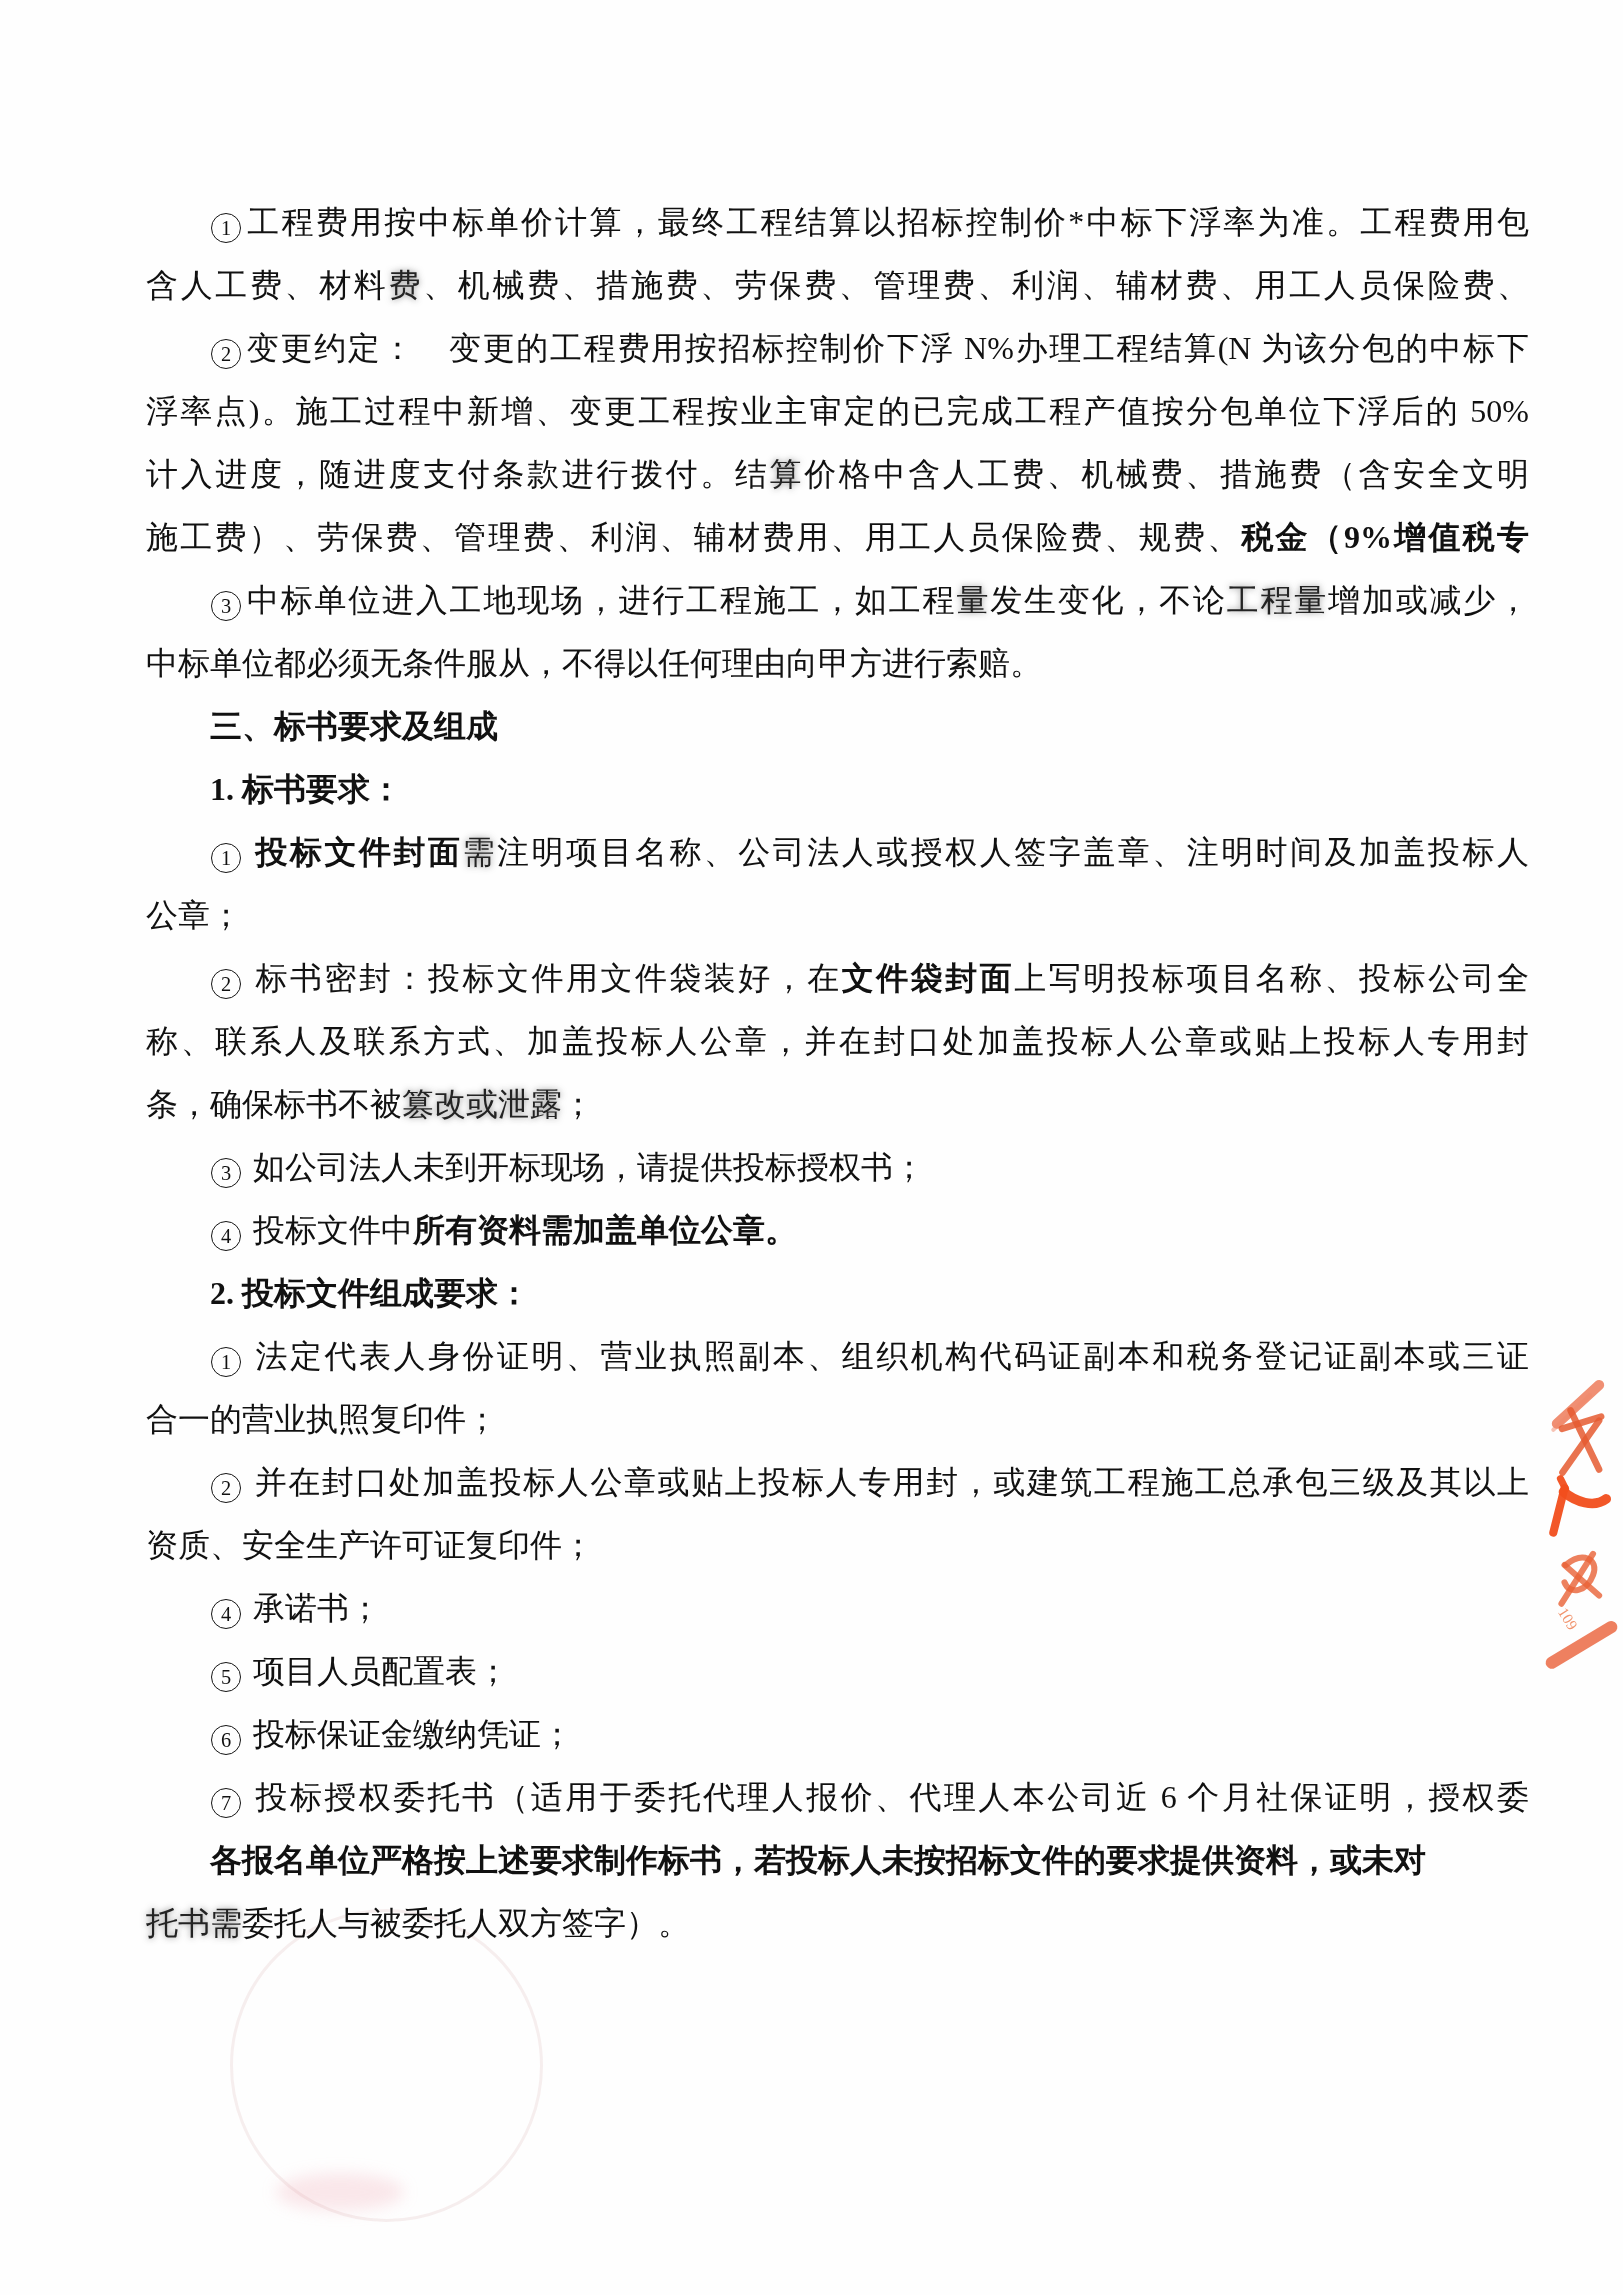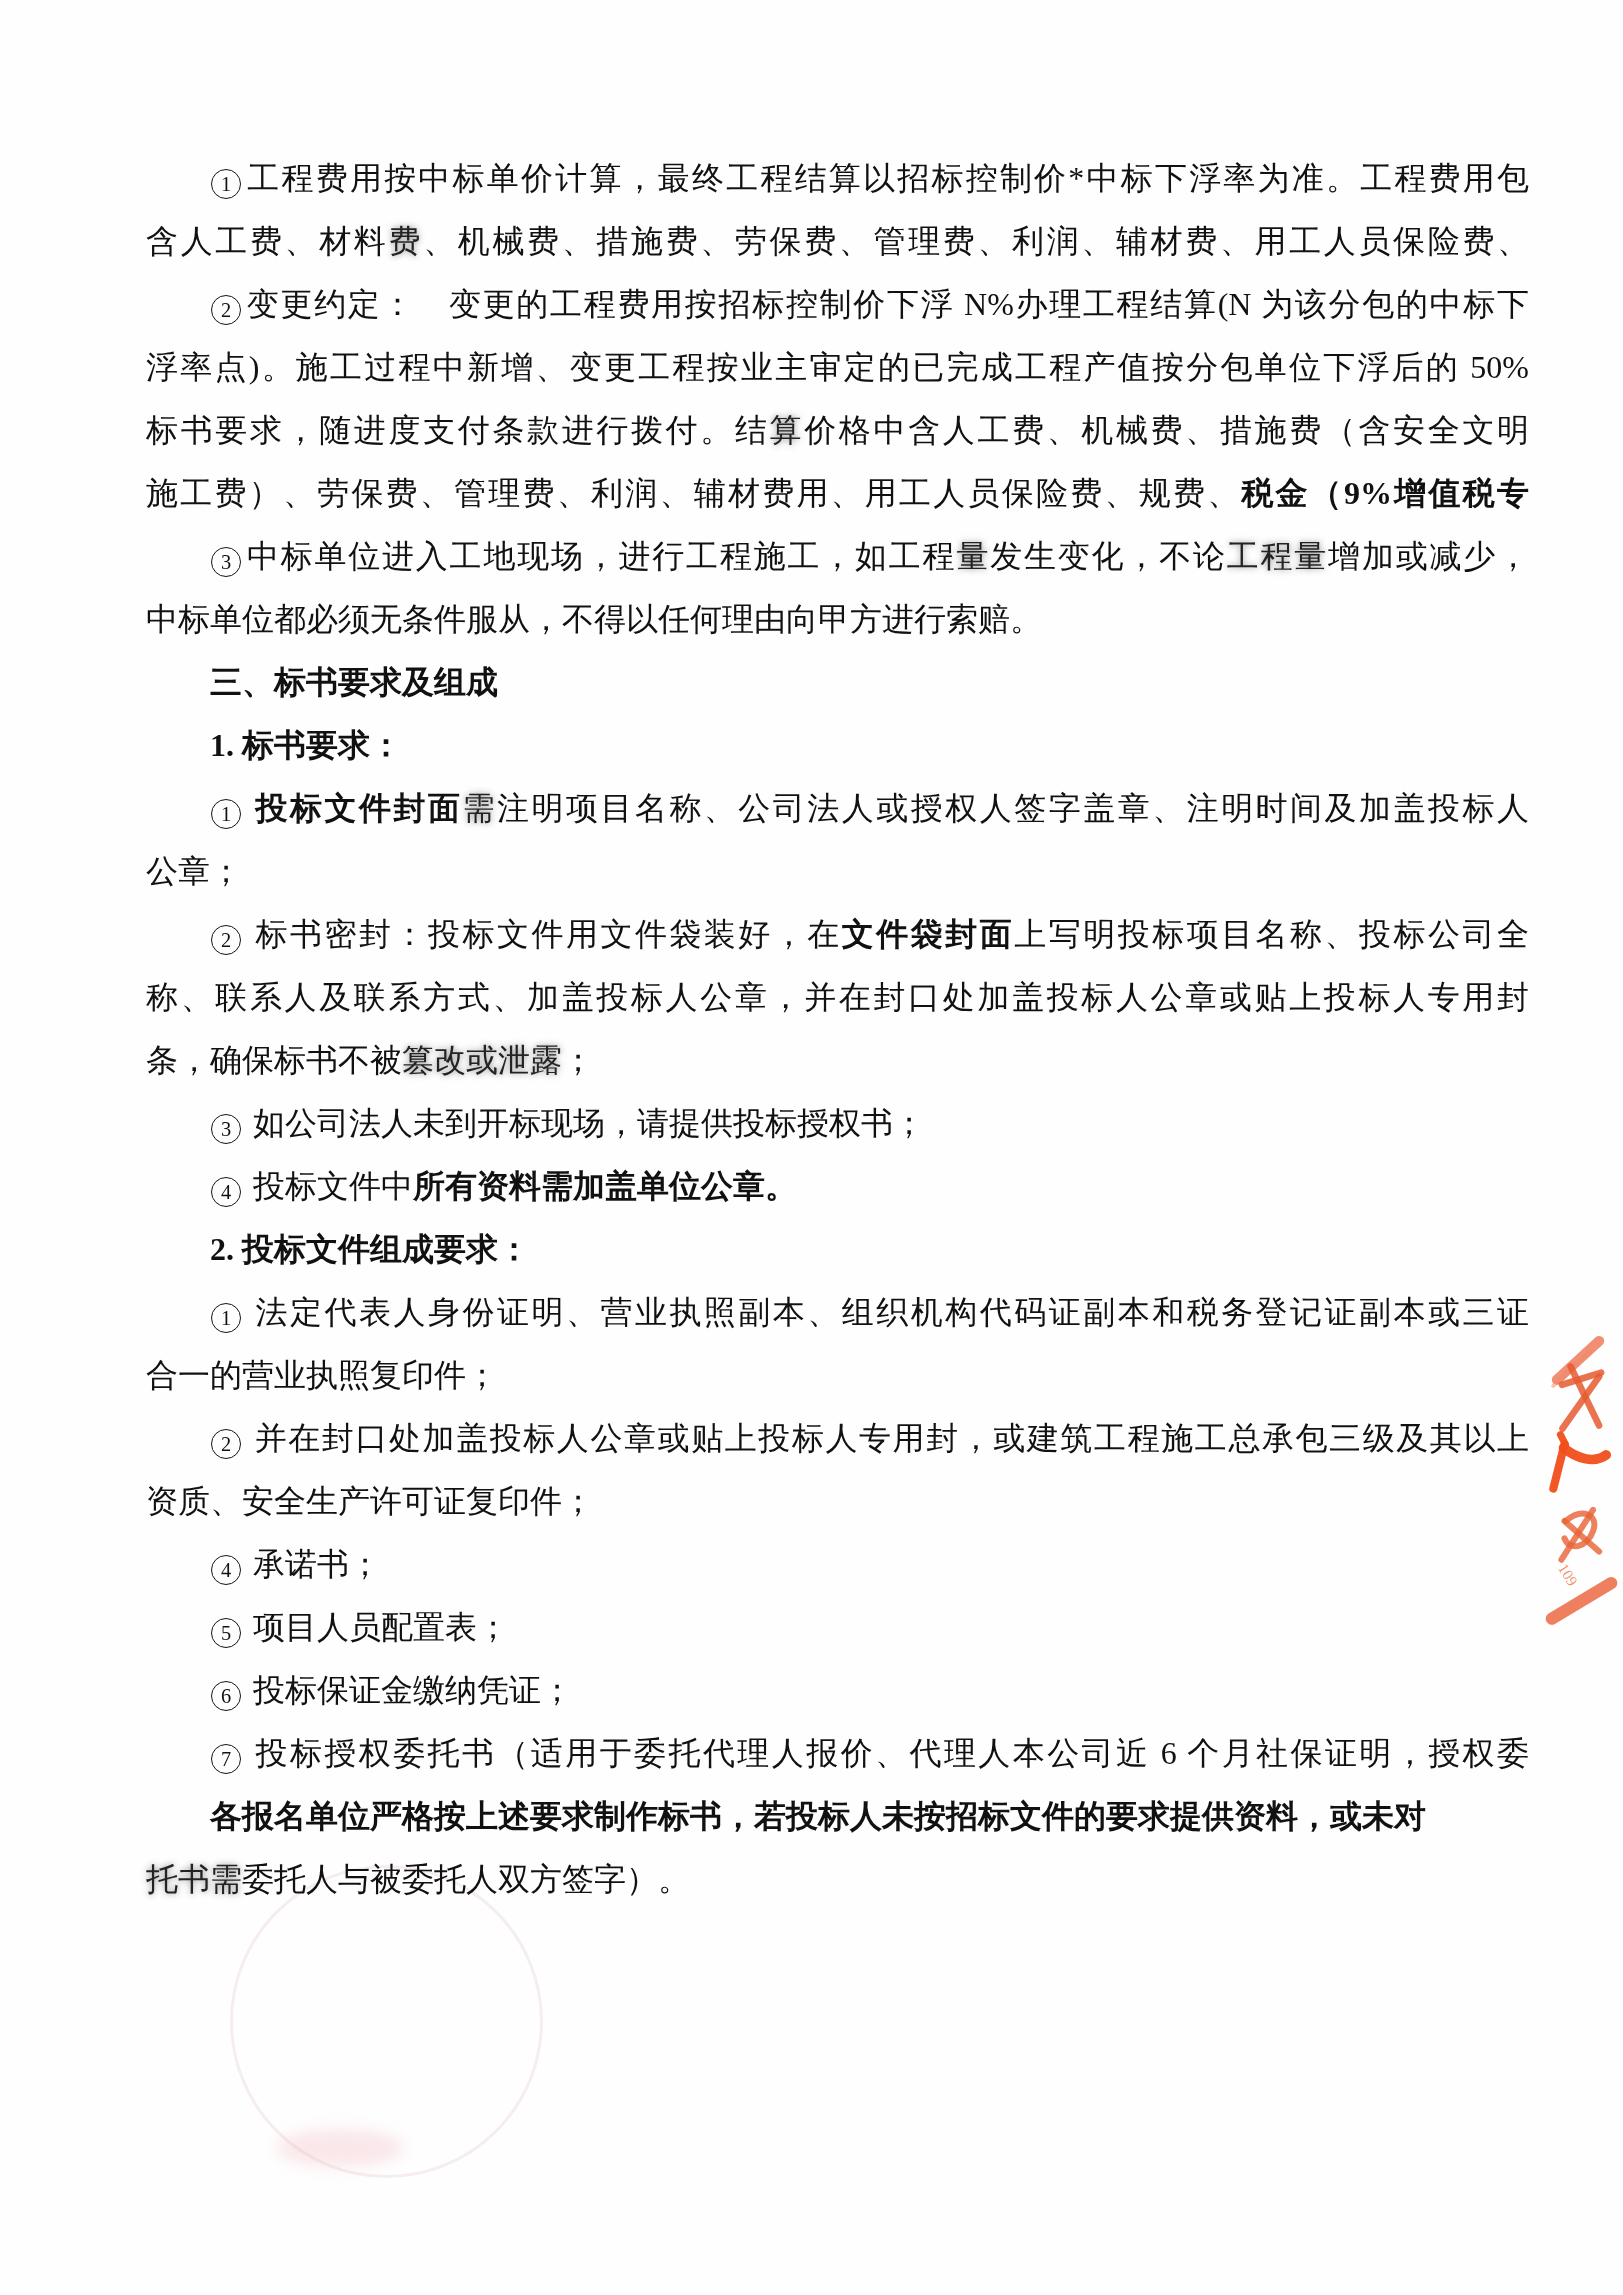--- a/index.html
+++ b/index.html
@@ -3,21 +3,21 @@
 <meta charset="utf-8">
 <style>
   html,body{margin:0;padding:0;}
   body{
     width:1623px;height:2295px;position:relative;
     background:#fefefe;
     font-family:"Liberation Serif","DejaVu Serif",serif;
     color:#101010;
     overflow:hidden;
   }
-  .page{position:absolute;inset:0;background:#fefefe;}
+  .page{position:absolute;inset:0;background:#fefefe;margin-top:44px;}
   .doc{
     position:absolute;left:146px;top:147px;width:1383px;
     font-size:32px;line-height:63px;
     text-align:justify;
     color:#111;
   }
   .line{height:63px;text-align:justify;}
   .line.fill{text-align-last:justify;}
   .line.ind{text-indent:2em;}
   b{font-weight:bold;}
@@ -45,21 +45,21 @@
 <div class="page">
 
   <div class="ghost-ring"></div>
   <div class="ghost-smudge"></div>
 
   <div class="doc">
       <div class="line fill ind"><span class="circ">1</span><span>工程费用按中标单价计算，最终工程结算以招标控制价*中标下浮率为准。工程费用包</span></div>
       <div class="line fill"><span>含人工费、材料</span><span class="s">费</span><span>、机械费、措施费、劳保费、管理费、利润、辅材费、用工人员保险费、</span></div>
       <div class="line fill ind"><span class="circ">2</span><span>变更约定：　变更的工程费用按招标控制价下浮 N%办理工程结算(N 为该分包的中标下</span></div>
       <div class="line fill"><span>浮率点)。施工过程中新增、变更工程按业主审定的已完成工程产值按分包单位下浮后的 50%</span></div>
-      <div class="line fill"><span>标书要求，随进度支付条款进行拨付。结</span><span class="s">算</span><span>价格中含人工费、机械费、措施费（含安全文明</span></div>
+      <div class="line fill"><span>计入进度，随进度支付条款进行拨付。结</span><span class="s">算</span><span>价格中含人工费、机械费、措施费（含安全文明</span></div>
       <div class="line fill"><span>施工费）、劳保费、管理费、利润、辅材费用、用工人员保险费、规费、</span><b>税金（9%增值税专</b></div>
       <div class="line fill ind"><span class="circ">3</span><span>中标单位进入工地现场，进行工程施工，如工程</span><span class="s">量</span><span>发生变化，不论</span><span class="s">工程量</span><span>增加或减少，</span></div>
       <div class="line"><span>中标单位都必须无条件服从，不得以任何理由向甲方进行索赔。</span></div>
       <div class="line ind"><b>三、标书要求及组成</b></div>
       <div class="line ind"><b>1. 标书要求：</b></div>
       <div class="line fill ind"><span class="circ">1</span><span> </span><b>投标文件封面</b><span class="s">需</span><span>注明项目名称、公司法人或授权人签字盖章、注明时间及加盖投标人</span></div>
       <div class="line"><span>公章；</span></div>
       <div class="line fill ind"><span class="circ">2</span><span> 标书密封：投标文件用文件袋装好，在</span><b>文件袋封面</b><span>上写明投标项目名称、投标公司全</span></div>
       <div class="line fill"><span>称、联系人及联系方式、加盖投标人公章，并在封口处加盖投标人公章或贴上投标人专用封</span></div>
       <div class="line"><span>条，确保标书不被</span><span class="s">篡改或泄露</span><span>；</span></div>

